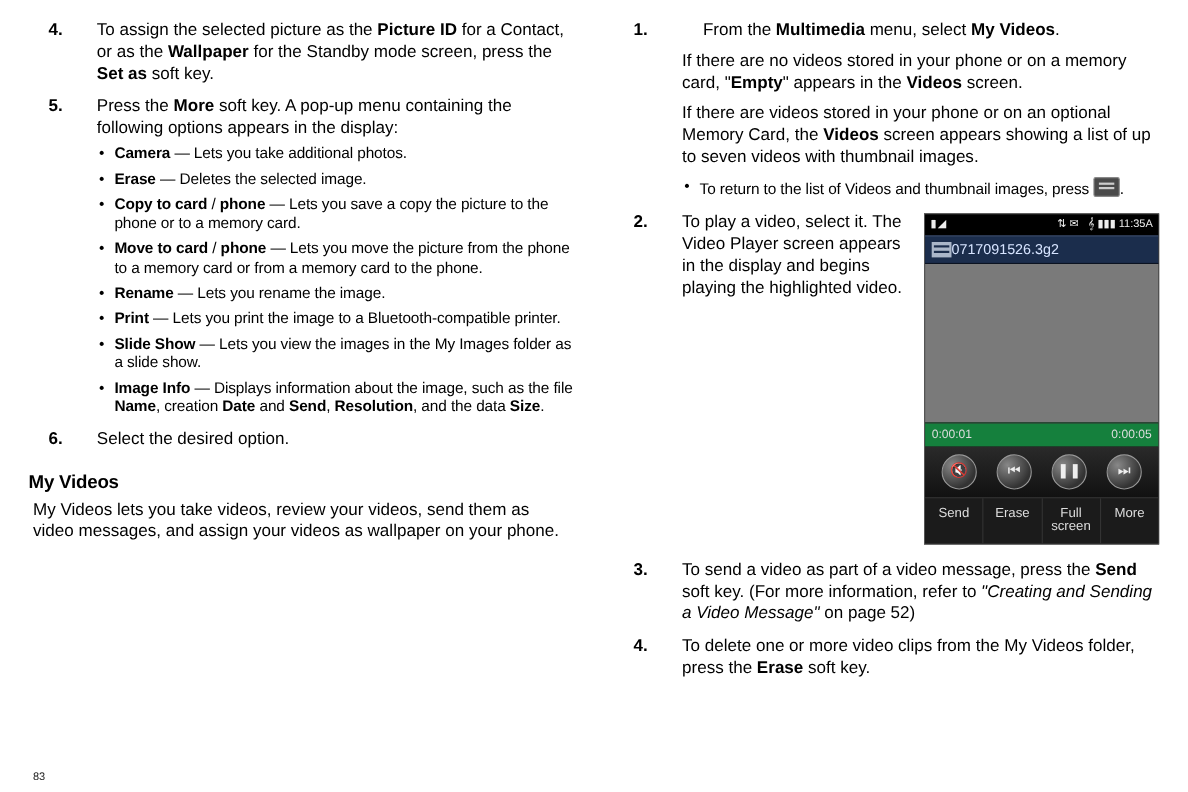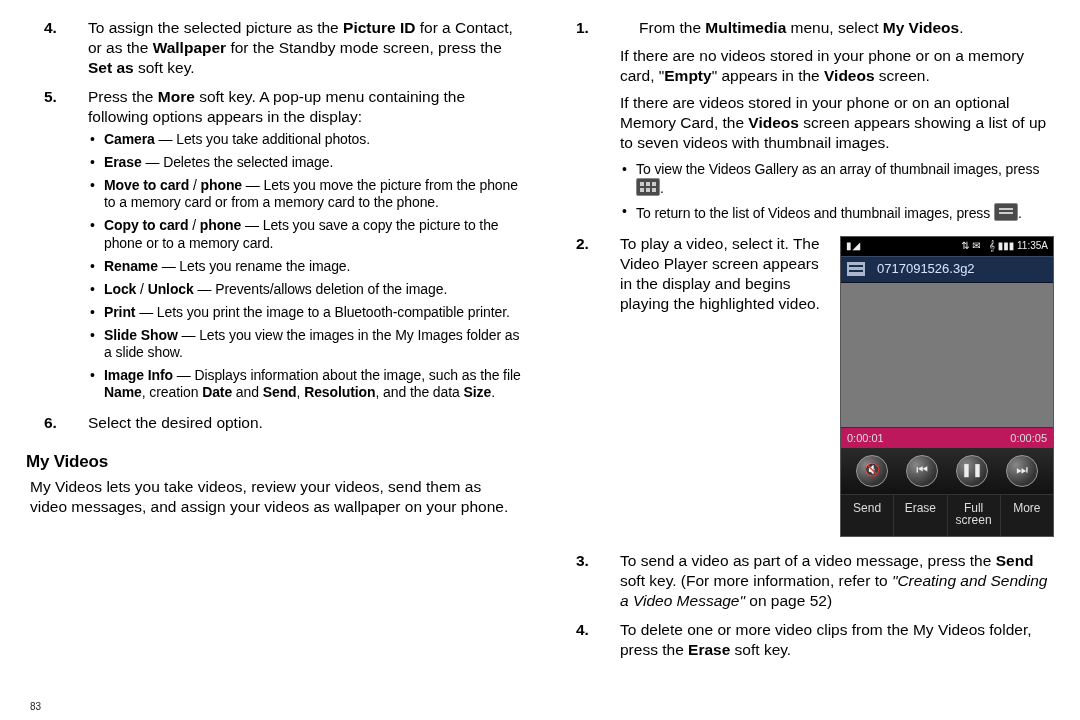--- a/index.html
+++ b/index.html
@@ -105,21 +105,21 @@
     padding: 3px 5px;
     background: #000;
     font-size: 10px;
   }
   .phone .statusbar .sig {
     letter-spacing: 1px;
   }
   .phone .titlebar {
     display: flex;
     align-items: center;
-    gap: 12px;
+    gap: 0;
     background: #1b2d4c;
     padding: 4px 6px;
     color: #d7e4ff;
     font-size: 13px;
     border-top: 1px solid #3a4a66;
     border-bottom: 1px solid #0a1220;
   }
   .phone .titlebar .list-icon {
     width: 18px;
     height: 14px;
@@ -137,21 +137,21 @@
   .phone .titlebar .list-icon::before { top: 3px; }
   .phone .titlebar .list-icon::after  { top: 8px; }
   .phone .viewport {
     height: 144px;
     background: #7a7a7a;
   }
   .phone .timebar {
     display: flex;
     justify-content: space-between;
     padding: 3px 6px;
-    background: #be185d;
+    background: #15803d;
     color: #ddd;
     font-size: 11px;
     border-top: 1px solid #333;
   }
   .phone .controls {
     display: flex;
     justify-content: space-around;
     padding: 7px 6px;
     background: linear-gradient(#2a2a2a,#111);
   }
@@ -230,24 +230,23 @@
             <p>To assign the selected picture as the <b>Picture ID</b> for a Contact, or as the <b>Wallpaper</b> for the Standby mode screen, press the <b>Set as</b> soft key.</p>
           </div>
         </li>
         <li>
           <div class="num">5.</div>
           <div class="body">
             <p>Press the <b>More</b> soft key. A pop-up menu containing the following options appears in the display:</p>
             <ul class="bullets smaller">
               <li><b>Camera</b> — Lets you take additional photos.</li>
               <li><b>Erase</b> — Deletes the selected image.</li>
+              <li><b>Copy to card</b> / <b>phone</b> — Lets you save a copy the picture to the phone or to a memory card.</li>
               <li><b>Move to card</b> / <b>phone</b> — Lets you move the picture from the phone to a memory card or from a memory card to the phone.</li>
-              <li><b>Copy to card</b> / <b>phone</b> — Lets you save a copy the picture to the phone or to a memory card.</li>
               <li><b>Rename</b> — Lets you rename the image.</li>
-              <li><b>Lock</b> / <b>Unlock</b> — Prevents/allows deletion of the image.</li>
               <li><b>Print</b> — Lets you print the image to a Bluetooth-compatible printer.</li>
               <li><b>Slide Show</b> — Lets you view the images in the My Images folder as a slide show.</li>
               <li><b>Image Info</b> — Displays information about the image, such as the file <b>Name</b>, creation <b>Date</b> and <b>Send</b>, <b>Resolution</b>, and the data <b>Size</b>.</li>
             </ul>
           </div>
         </li>
         <li>
           <div class="num">6.</div>
           <div class="body">
             <p>Select the desired option.</p>
@@ -260,21 +259,20 @@
 
   <div class="col col-right">
     <ol class="numlist" id="right-list">
         <li>
           <div class="num">1.</div>
           <div class="body">
             <p style="margin-bottom: 8px; margin-left: 19px;">From the <b>Multimedia</b> menu, select <b>My Videos</b>.</p>
             <p style="margin-bottom: 8px;">If there are no videos stored in your phone or on a memory card, "<b>Empty</b>" appears in the <b>Videos</b> screen.</p>
             <p style="margin-bottom: 8px;">If there are videos stored in your phone or on an optional Memory Card, the <b>Videos</b> screen appears showing a list of up to seven videos with thumbnail images.</p>
             <ul class="bullets smaller">
-              <li>To view the Videos Gallery as an array of thumbnail images, press <span class="inline-icon grid"></span>.</li>
               <li>To return to the list of Videos and thumbnail images, press <span class="inline-icon list"></span>.</li>
             </ul>
           </div>
         </li>
         <li>
           <div class="num">2.</div>
           <div class="body">
             <div class="step3-wrap">
               <div class="phone">
                 <div class="statusbar">

